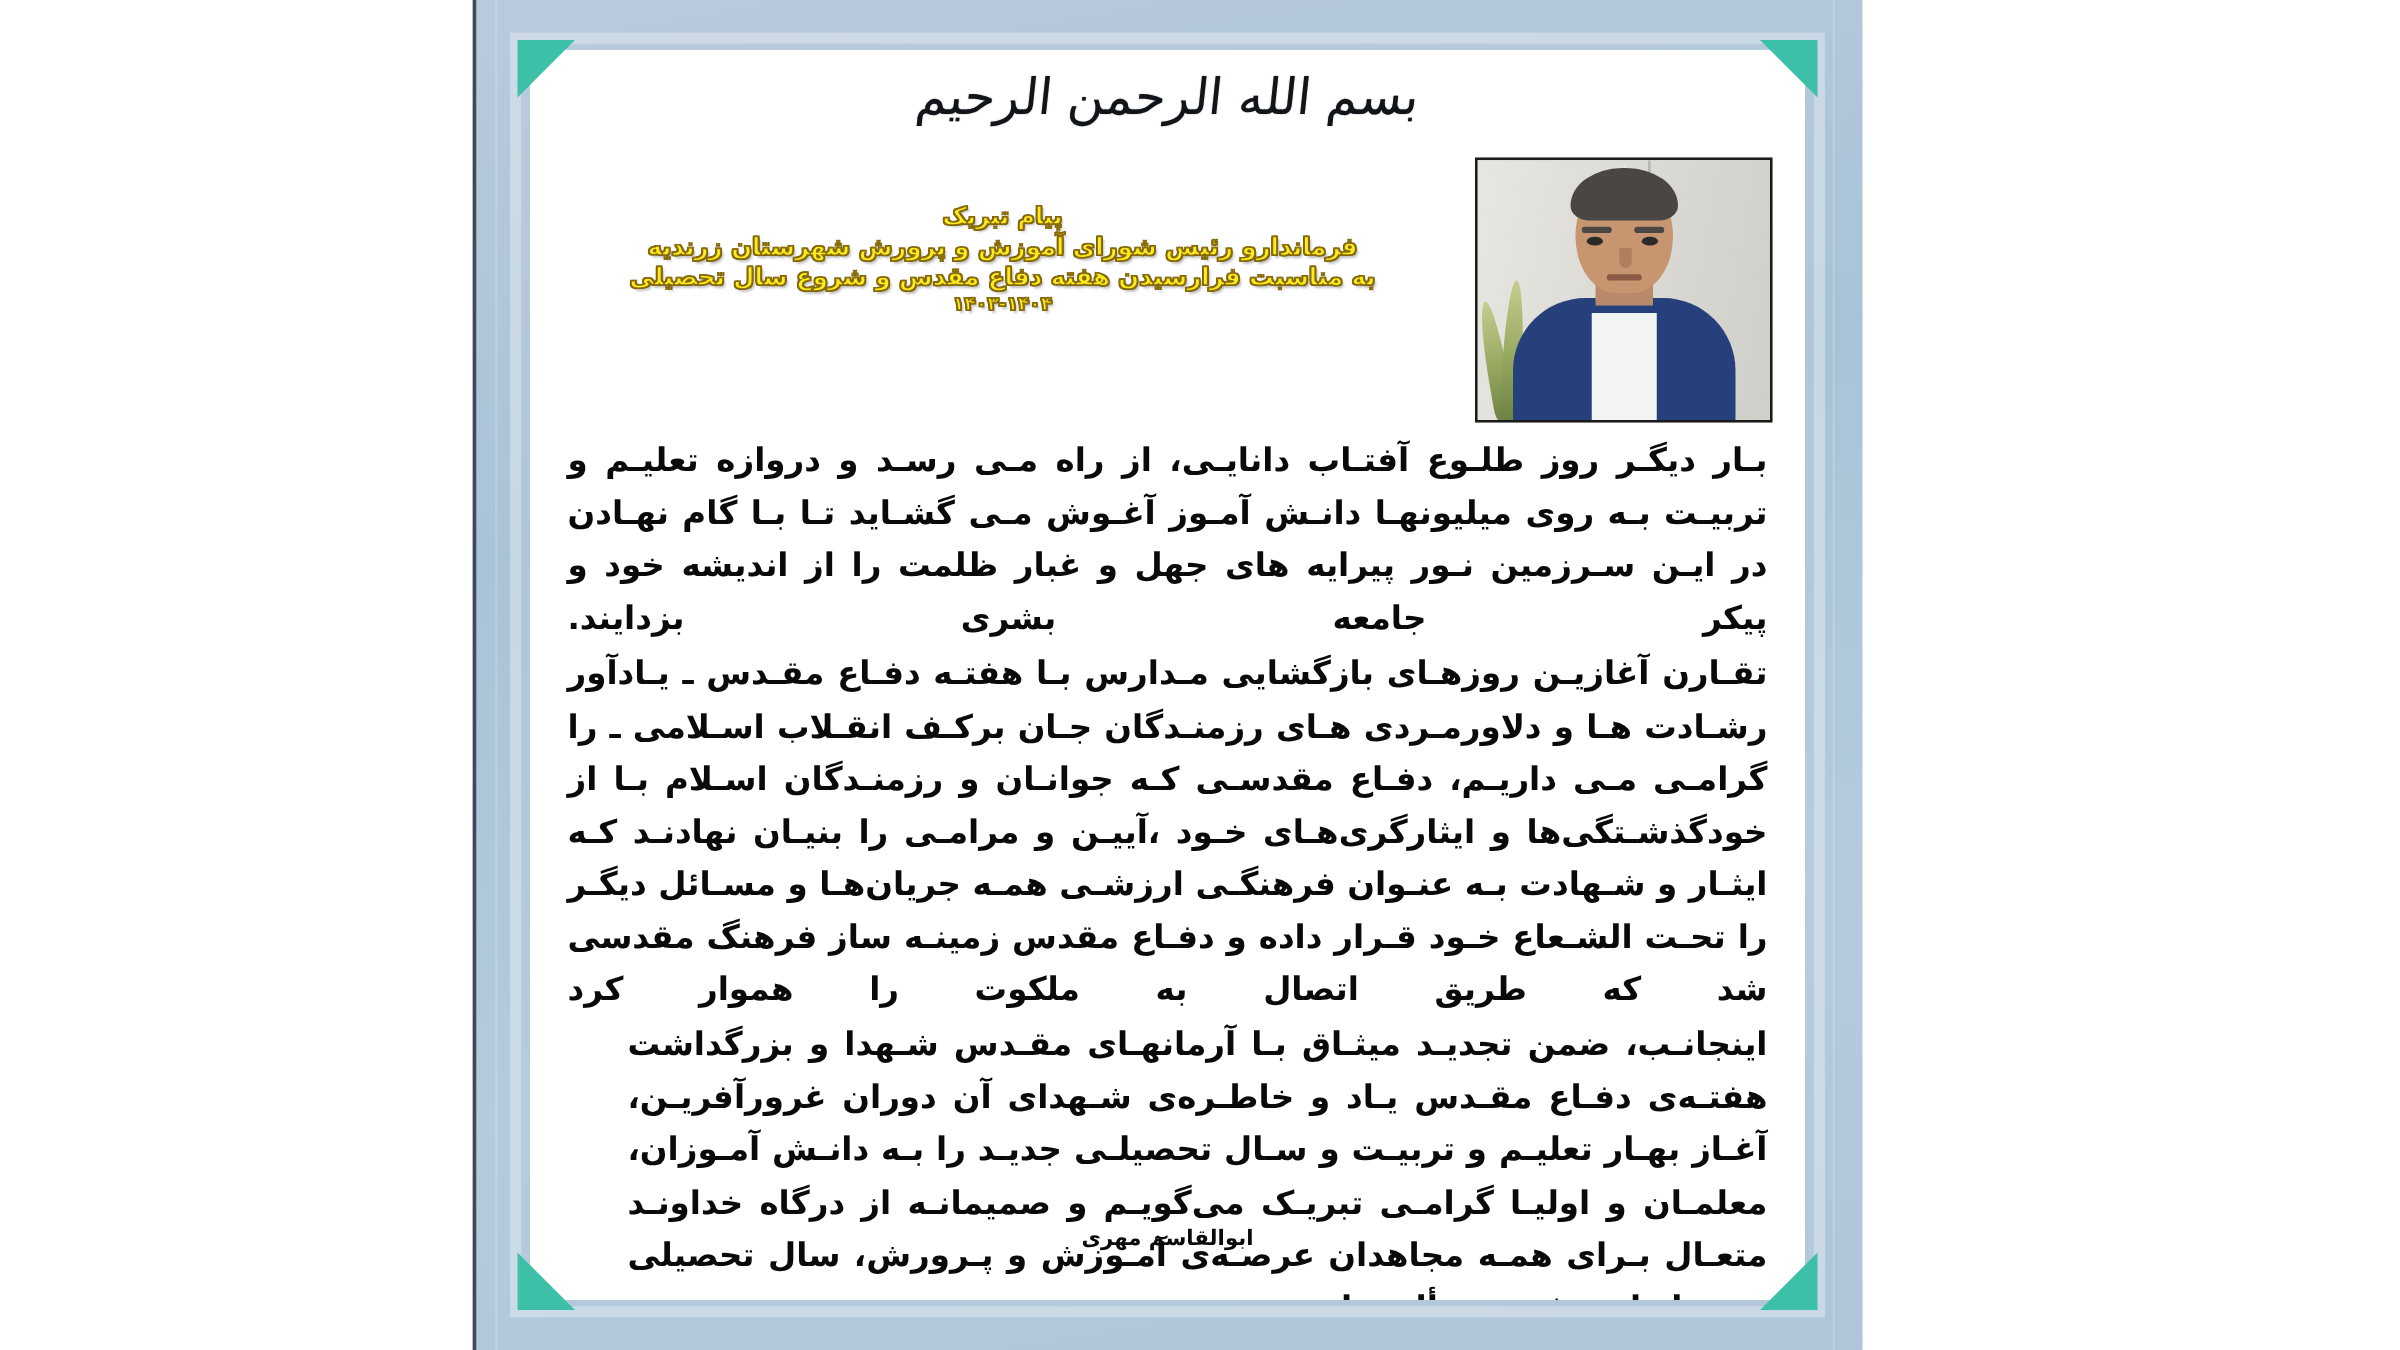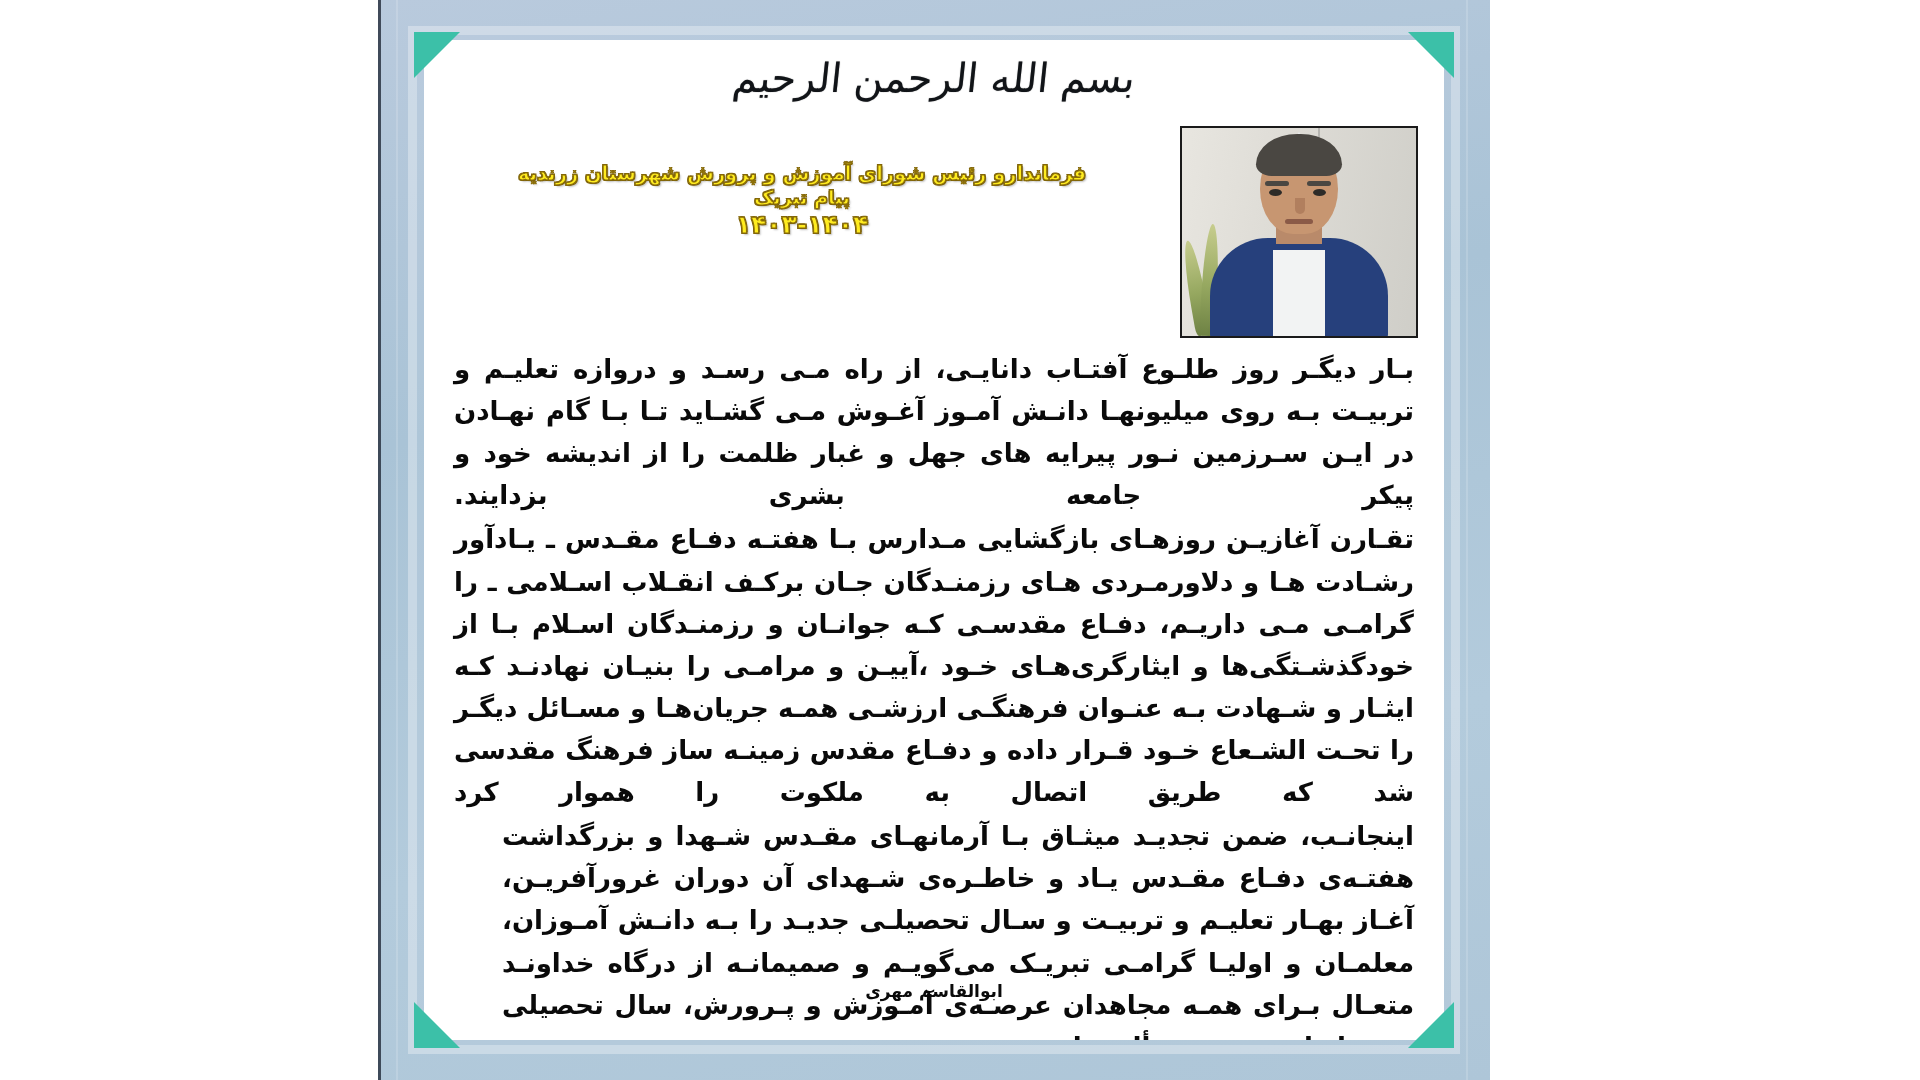--- a/index.html
+++ b/index.html
@@ -264,21 +264,21 @@
       -1px  1px 0 #7a5f07,
        1px -1px 0 #7a5f07,
       -1px -1px 0 #7a5f07,
        2px  2px 2px rgba(0,0,0,.25);
     line-height: 1.22;
     white-space: nowrap;
   }
   .title-line.l0 { font-size: 19px; margin-bottom: 1px; }
   .title-line.l1 { font-size: 19.5px; }
   .title-line.l2 { font-size: 19.5px; }
-  .title-line.l3 { font-size: 25px; }
+  .title-line.l3 { font-size: 15px; }
 
   
   .body-text {
     position: absolute;
     left: 30px;
     right: 30px;
     top: 308px;
     direction: rtl;
     text-align: justify;
     text-align-last: justify;
@@ -371,22 +371,23 @@
           <div class="p-hair"></div>
           <div class="p-brow left"></div>
           <div class="p-brow right"></div>
           <div class="p-eye left"></div>
           <div class="p-eye right"></div>
           <div class="p-nose"></div>
           <div class="p-mouth"></div>
         </div>
 
         <div class="title-block">
+          <div class="title-line l0">پیام تبریک</div>
           <div class="title-line l1">فرماندارو رئیس شورای آموزش و پرورش شهرستان زرندیه</div>
-          <div class="title-line l0">پیام تبریک</div>
+          <div class="title-line l2">به مناسبت فرارسیدن هفته دفاع مقدس و شروع سال تحصیلی</div>
           <div class="title-line l3">۱۴۰۳-۱۴۰۴</div>
         </div>
 
       </div>
 
       <div class="body-text">
         <p class="para">بـار دیگـر روز طلـوع آفتـاب دانایـی، از راه مـی رسـد و دروازه تعلیـم و تربیـت بـه روی میلیونهـا دانـش آمـوز آغـوش مـی گشـاید تـا بـا گام نهـادن در ایـن سـرزمین نـور پیرایه های جهل و غبار ظلمت را از اندیشه خود و پیکر جامعه بشری بزدایند.</p>
         <p class="para">تقـارن آغازیـن روزهـای بازگشایی مـدارس بـا هفتـه دفـاع مقـدس ـ یـادآور رشـادت هـا و دلاورمـردی هـای رزمنـدگان جـان برکـف انقـلاب اسـلامی ـ را گرامـی مـی داریـم، دفـاع مقدسـی کـه جوانـان و رزمنـدگان اسـلام بـا از خودگذشـتگی‌ها و ایثارگری‌هـای خـود ،آییـن و مرامـی را بنیـان نهادنـد کـه ایثـار و شـهادت بـه عنـوان فرهنگـی ارزشـی همـه جریان‌هـا و مسـائل دیگـر را تحـت الشـعاع خـود قـرار داده و دفـاع مقدس زمینـه ساز فرهنگ مقدسی شد که طریق اتصال به ملکوت را هموار کرد</p>
         <p class="para last-left">اینجانـب، ضمن تجدیـد میثـاق بـا آرمانهـای مقـدس شـهدا و بزرگداشت هفتـه‌ی دفـاع مقـدس یـاد و خاطـره‌ی شـهدای آن دوران غرورآفریـن، آغـاز بهـار تعلیـم و تربیـت و سـال تحصیلـی جدیـد را بـه دانـش آمـوزان، معلمـان و اولیـا گرامـی تبریـک می‌گویـم و صمیمانـه از درگاه خداونـد متعـال بـرای همـه مجاهدان عرصـه‌ی آمـوزش و پـرورش، سال تحصیلی سرشار از توفیق مسألت دارم.</p>
       </div>

